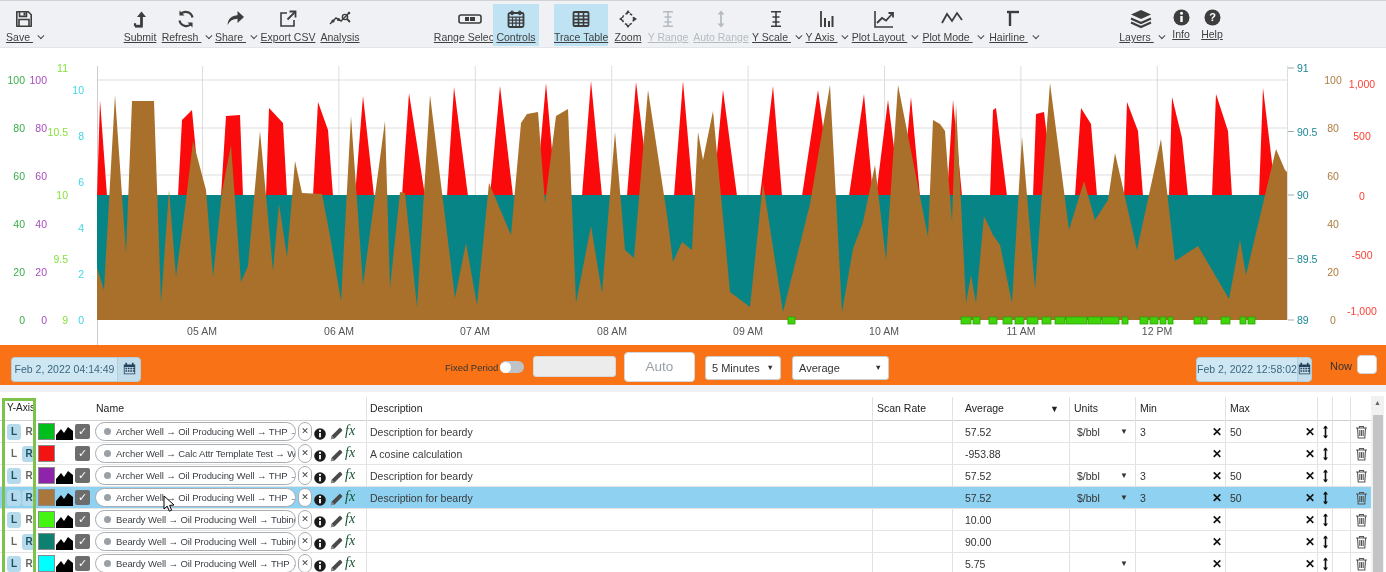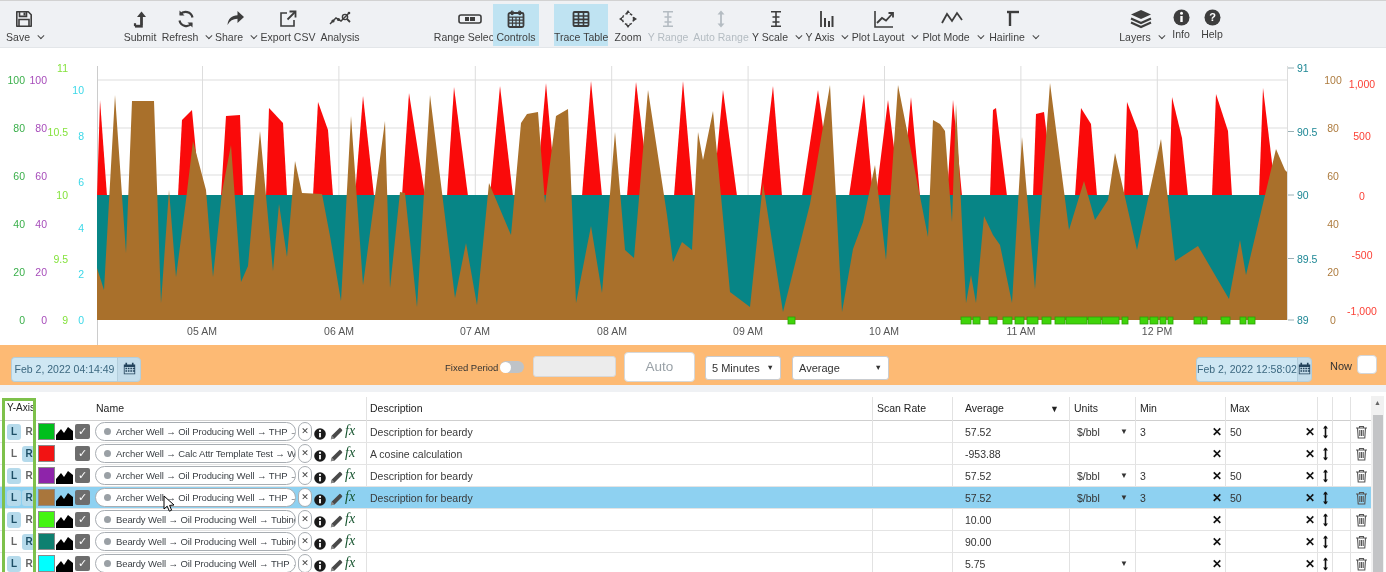--- a/index.html
+++ b/index.html
@@ -5,21 +5,21 @@
 * { margin:0; padding:0; box-sizing:border-box; }
 html,body { width:1386px; height:572px; overflow:hidden; background:#fff;
   font-family:"Liberation Sans", sans-serif; }
 #page { position:relative; width:1386px; height:572px; }
 
 #toolbar { position:absolute; left:0; top:0; width:1386px; height:48px;
   background:#eff1f4; border-top:1px solid #d2d2d2; border-bottom:1px solid #e3e6e9; }
 .tbtn { position:absolute; top:3px; height:42px; text-align:center; }
 .tbtn.hl { background:#bfe3f2; }
 .tbtn svg { display:block; margin:5px auto 0; }
-.tlab { font-size:10.5px; color:#3f3f3f; margin-top:2px; white-space:nowrap; }
+.tlab { font-size:10.5px; color:#3f3f3f; margin-top:2px; white-space:nowrap;text-decoration:underline; }
 .gray .tlab { color:#b4bcc2; }
 .chev { display:inline-block; width:5px; height:5px; border-right:1.5px solid #4a4a4a; border-bottom:1.5px solid #4a4a4a; transform:rotate(45deg) translate(-1px,-3px); margin-left:4px; }
 
 .ctl { position:absolute; font-size:12px; color:#333; }
 
 #table { position:absolute; left:0; top:392px; width:1386px; height:180px; background:#fff; }
 .hdr { position:absolute; top:10px; font-size:10.5px; color:#222; }
 .vline { position:absolute; top:5px; bottom:0; width:1px; background:#e2e2e2; }
 .row { position:absolute; left:0; width:1371px; height:22px; border-bottom:1px solid #e4e4e4; }
 .row.sel { background:#8ed1f1; }
@@ -327,21 +327,21 @@
       </div>
 <div class="tbtn" style="left:1197px;width:30px">
         <svg width="17" height="17" viewBox="0 0 17 17">
           <circle cx="8.5" cy="8.5" r="8" fill="#3d3d3d"></circle>
           <text x="8.5" y="12.3" font-size="11" font-weight="bold" fill="#fff" text-anchor="middle" font-family="Liberation Sans, sans-serif">?</text>
         </svg>
         <div class="tlab">Help</div>
       </div>
 </div>
 
-<div id="controls" style="position:absolute;left:0;top:345px;width:1386px;height:47px;background:#fdba74">
+<div id="controls" style="position:absolute;left:0;top:345px;width:1386px;height:47px;background:#f97316">
   <div class="ctl" style="left:11px;top:12px;width:130px;height:25px;display:flex">
     <div style="flex:1;background:#cfe7f3;border:1px solid #b3cedc;border-right:none;border-radius:4px 0 0 4px;color:#3c6880;font-size:10.5px;line-height:23px;text-align:center;white-space:nowrap">Feb 2, 2022 04:14:49</div>
     <div style="width:24px;background:#c3dcea;border:1px solid #b3cedc;border-radius:0 4px 4px 0;text-align:center;line-height:23px">
       <svg width="13" height="13" viewBox="0 0 16 16" style="vertical-align:-2px">
             <path fill="#23435c" d="M3 1h2v2h6V1h2v2h2v12H1V3h2V1zm-1 5v8h12V6H2zm1 1h2v2H3V7zm3 0h2v2H6V7zm3 0h2v2H9V7zm3 0h2v2h-2V7zM3 10h2v2H3v-2zm3 0h2v2H6v-2zm3 0h2v2H9v-2zm3 0h2v2h-2v-2z"></path>
           </svg>
     </div>
   </div>
   <div class="ctl" style="left:445px;top:17px;color:#333;font-size:9.5px;white-space:nowrap">Fixed Period</div>
   <div class="ctl" style="left:500px;top:16px;width:24px;height:12px;background:#bfc3c7;border-radius:7px">

